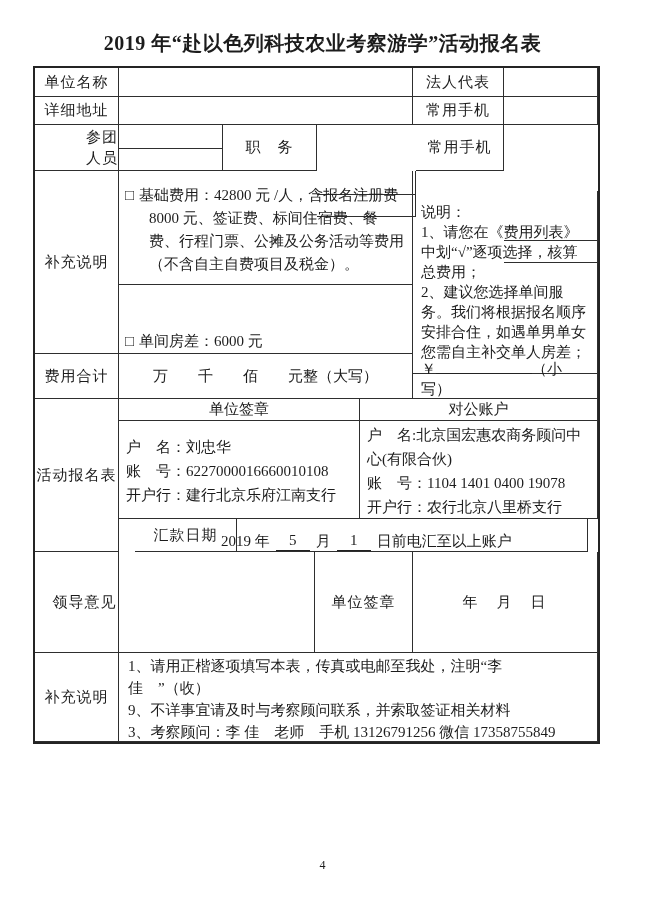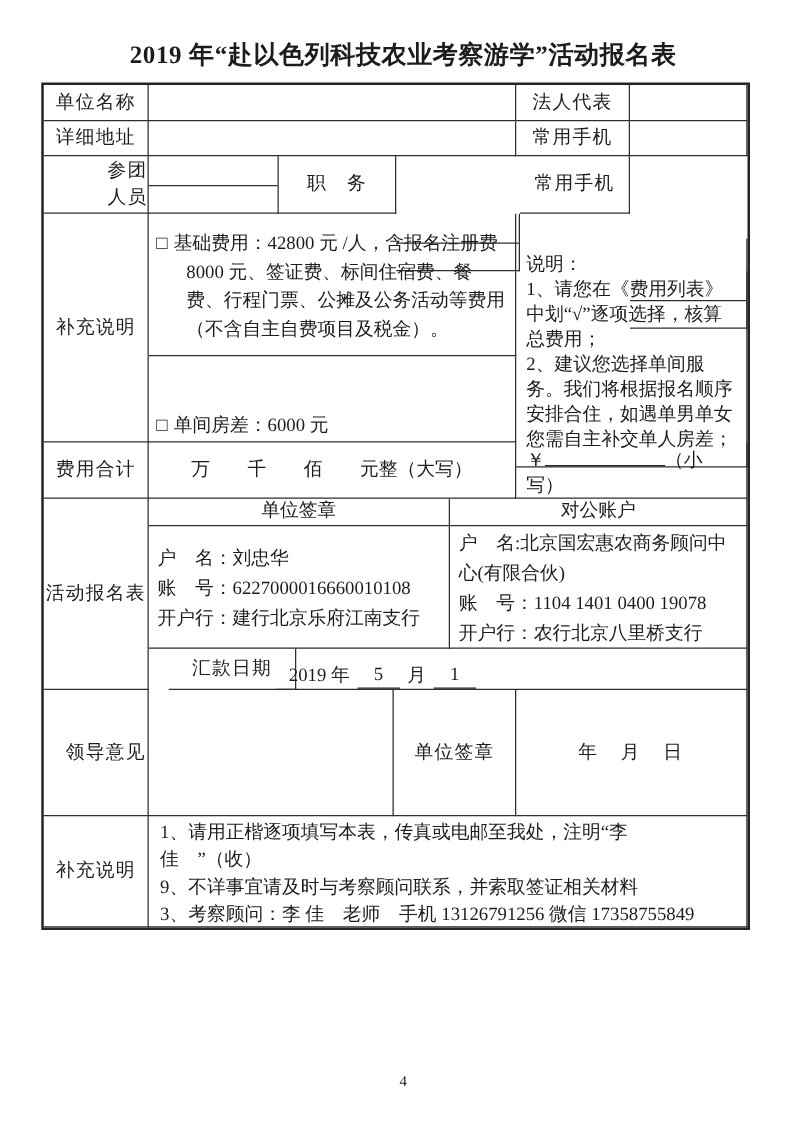--- a/index.html
+++ b/index.html
@@ -96,25 +96,26 @@
     </div>
   </div>
   <div class="cell tl" style="left:325px;top:353px;width:238px;height:98px;padding:3px 5px 0 7px;line-height:24px;">
     <div class="acct-block">
       <div>户　名:北京国宏惠农商务顾问中心(有限合伙)</div>
       <div>账　号：1104 1401 0400 19078</div>
       <div>开户行：农行北京八里桥支行</div>
     </div>
   </div>
   <div class="cell cc lab" style="left:100px;top:451px;width:102px;height:33px;">汇款日期</div>
-  <div class="cell vc" style="left:186px;top:451px;width:377px;height:33px;padding-left:10px;display:flex;">
+  <div class="cell vc" style="left:176px;top:451px;width:377px;height:33px;padding-left:10px;display:flex;">
     <span>2019 年</span>
     <span class="fill-num">5</span>
     <span>月</span>
     <span class="fill-num">1</span>
+    <span>日前电汇至以上账户</span>
   </div>
 
   <div class="cell cc lab" style="left:0;top:484px;width:84px;height:101px;padding-left:16px;">领导意见</div>
   <div class="cell" style="left:84px;top:484px;width:196px;height:101px;"></div>
   <div class="cell cc lab" style="left:280px;top:484px;width:98px;height:101px;">单位签章</div>
   <div class="cell cc" style="left:378px;top:484px;width:185px;height:101px;letter-spacing:2px;">年　月　日</div>
 
   <div class="cell cc lab" style="left:0;top:585px;width:84px;height:89px;">补充说明</div>
   <div class="cell tl" style="left:84px;top:585px;width:479px;height:89px;padding:3px 26px 0 9px;line-height:22px;">
     <div class="acct-block">

